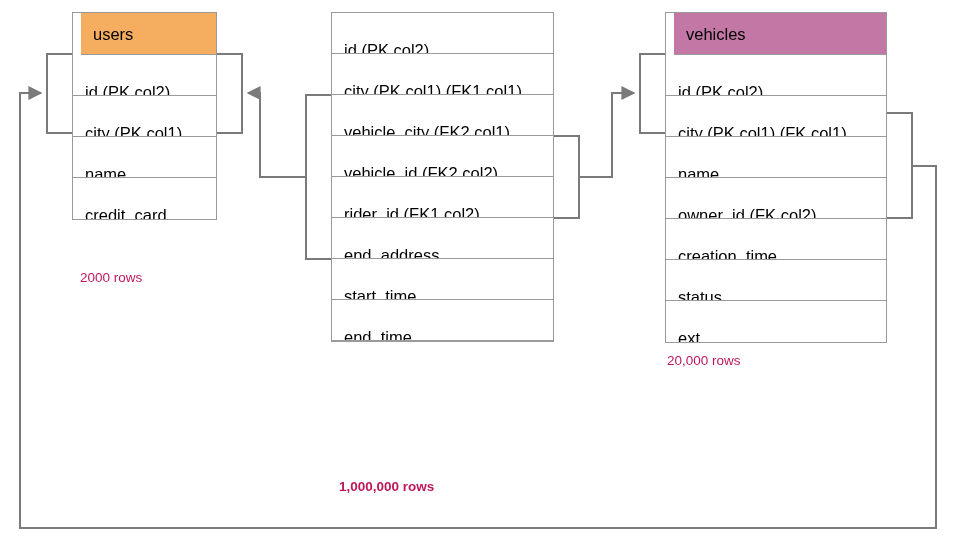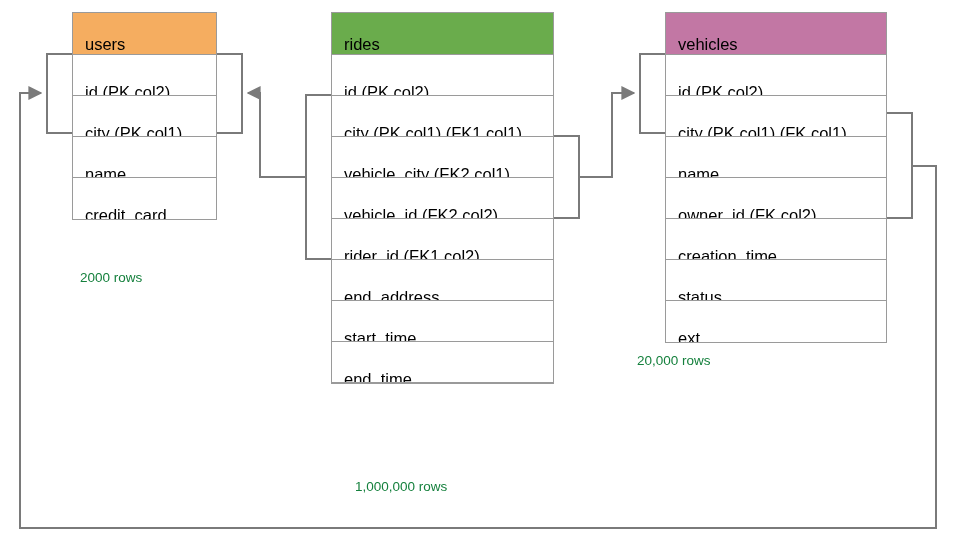--- a/index.html
+++ b/index.html
@@ -28,52 +28,53 @@
   .entity {
     position: absolute;
     box-sizing: border-box;
     background: #ffffff;
     border: 1px solid #9a9a9a;
   }
   .entity-header {
     box-sizing: border-box;
     height: 42px;
     line-height: 42px;
-    padding: 10px 0 0 12px;
+    padding: 0 0 0 12px;
     font-size: 16.5px;
     border-bottom: 1px solid #9a9a9a;
     white-space: nowrap;
     overflow: hidden;
+    margin-left: 8px;
   }
   .entity-field {
     box-sizing: border-box;
     height: 41px;
     line-height: 41px;
     padding: 17px 0 0 12px;
     font-size: 16.5px;
     border-bottom: 1px solid #9a9a9a;
     white-space: nowrap;
     overflow: hidden;
   }
   .entity-field.last {
     border-bottom: none;
   }
   .rowcount {
     position: absolute;
     font-size: 13.5px;
-    color: #15803d;
+    color: #be185d;
     white-space: nowrap;
   }
   
   #entity-users     { left: 72px;  top: 12px; width: 145px; }
   #entity-rides     { left: 331px; top: 12px; width: 223px; }
   #entity-vehicles  { left: 665px; top: 12px; width: 222px; }
   #rowcount-users    { left: 80px;  top: 270px; }
-  #rowcount-rides    { left: 355px; top: 479px; }
-  #rowcount-vehicles { left: 637px; top: 353px; }
+  #rowcount-rides    { left: 339px; top: 479px; font-weight: bold; }
+  #rowcount-vehicles { left: 667px; top: 353px; }
 </style>
 </head>
 <body>
 
 <div id="diagram-canvas">
 
   <svg id="connectors" viewBox="0 0 960 540" width="960" height="540" xmlns="http://www.w3.org/2000/svg">
     <defs>
       <marker id="arrow-right" viewBox="0 0 10 10" refX="9" refY="5" markerWidth="7" markerHeight="7" orient="auto-start-reverse">
         <path d="M 0 0 L 10 5 L 0 10 z" fill="#7a7a7a"></path>
@@ -105,21 +106,20 @@
   <div class="entity" id="entity-users">
     <div class="entity-header" style="background-color: rgb(245, 173, 96);">users</div>
     <div class="entity-field">id (PK col2)</div>
     <div class="entity-field">city (PK col1)</div>
     <div class="entity-field">name</div>
     <div class="entity-field last">credit_card</div>
   </div>
   <div class="rowcount" id="rowcount-users">2000 rows</div>
 
   <div class="entity" id="entity-rides">
-    <div class="entity-header" style="background-color: rgb(106, 172, 76);">rides</div>
     <div class="entity-field">id (PK col2)</div>
     <div class="entity-field">city (PK col1) (FK1 col1)</div>
     <div class="entity-field">vehicle_city (FK2 col1)</div>
     <div class="entity-field">vehicle_id (FK2 col2)</div>
     <div class="entity-field">rider_id (FK1 col2)</div>
     <div class="entity-field">end_address</div>
     <div class="entity-field">start_time</div>
     <div class="entity-field">end_time</div>
   </div>
   <div class="rowcount" id="rowcount-rides">1,000,000 rows</div>

